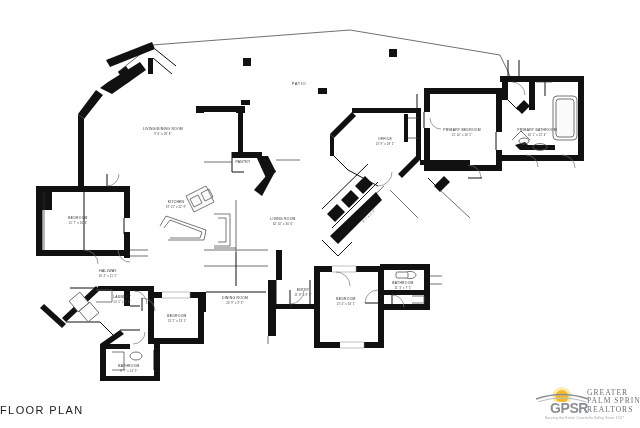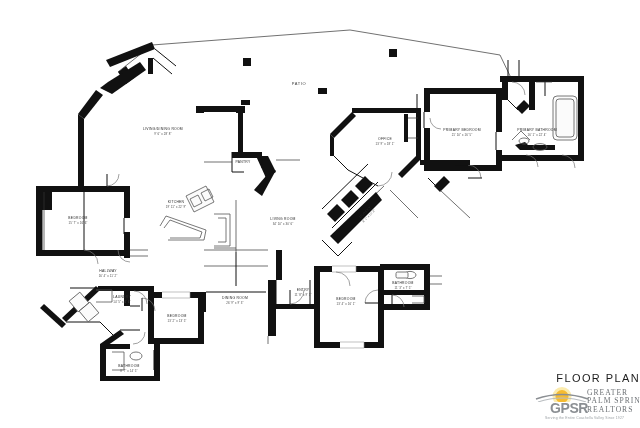--- a/index.html
+++ b/index.html
@@ -51,23 +51,23 @@
   .label-patio {
     font-family: "Liberation Sans", sans-serif;
     font-size: 4px;
     fill: #3a3a3a;
     text-anchor: middle;
     letter-spacing: 0.6px;
   }
   #title-block {
     position: absolute;
     left: 0;
-    top: 368px;
+    top: 400px;
     width: 640px;
-    text-align: right;
+    text-align: left;
     pointer-events: none;
   }
   #plan-title {
     font-family: "Liberation Sans", sans-serif;
     font-size: 11px;
     letter-spacing: 1.4px;
     color: #1c1c1c;
   }
   #logo-block {
     position: absolute;

